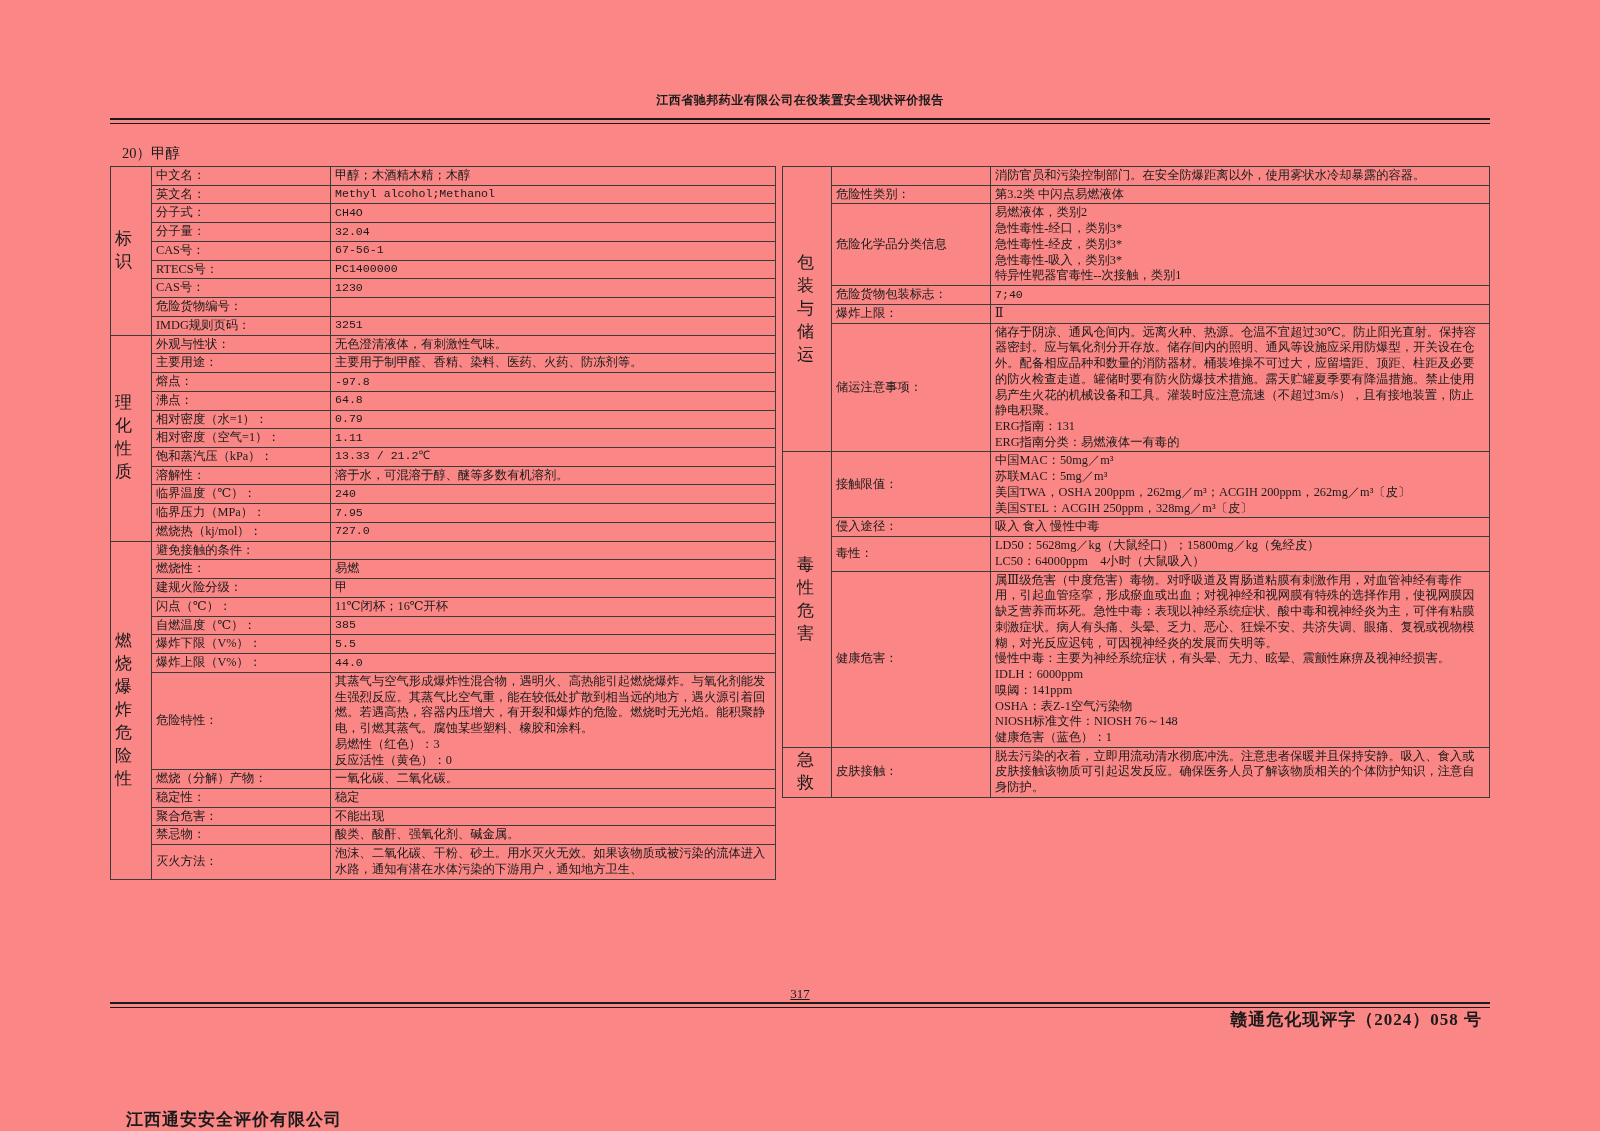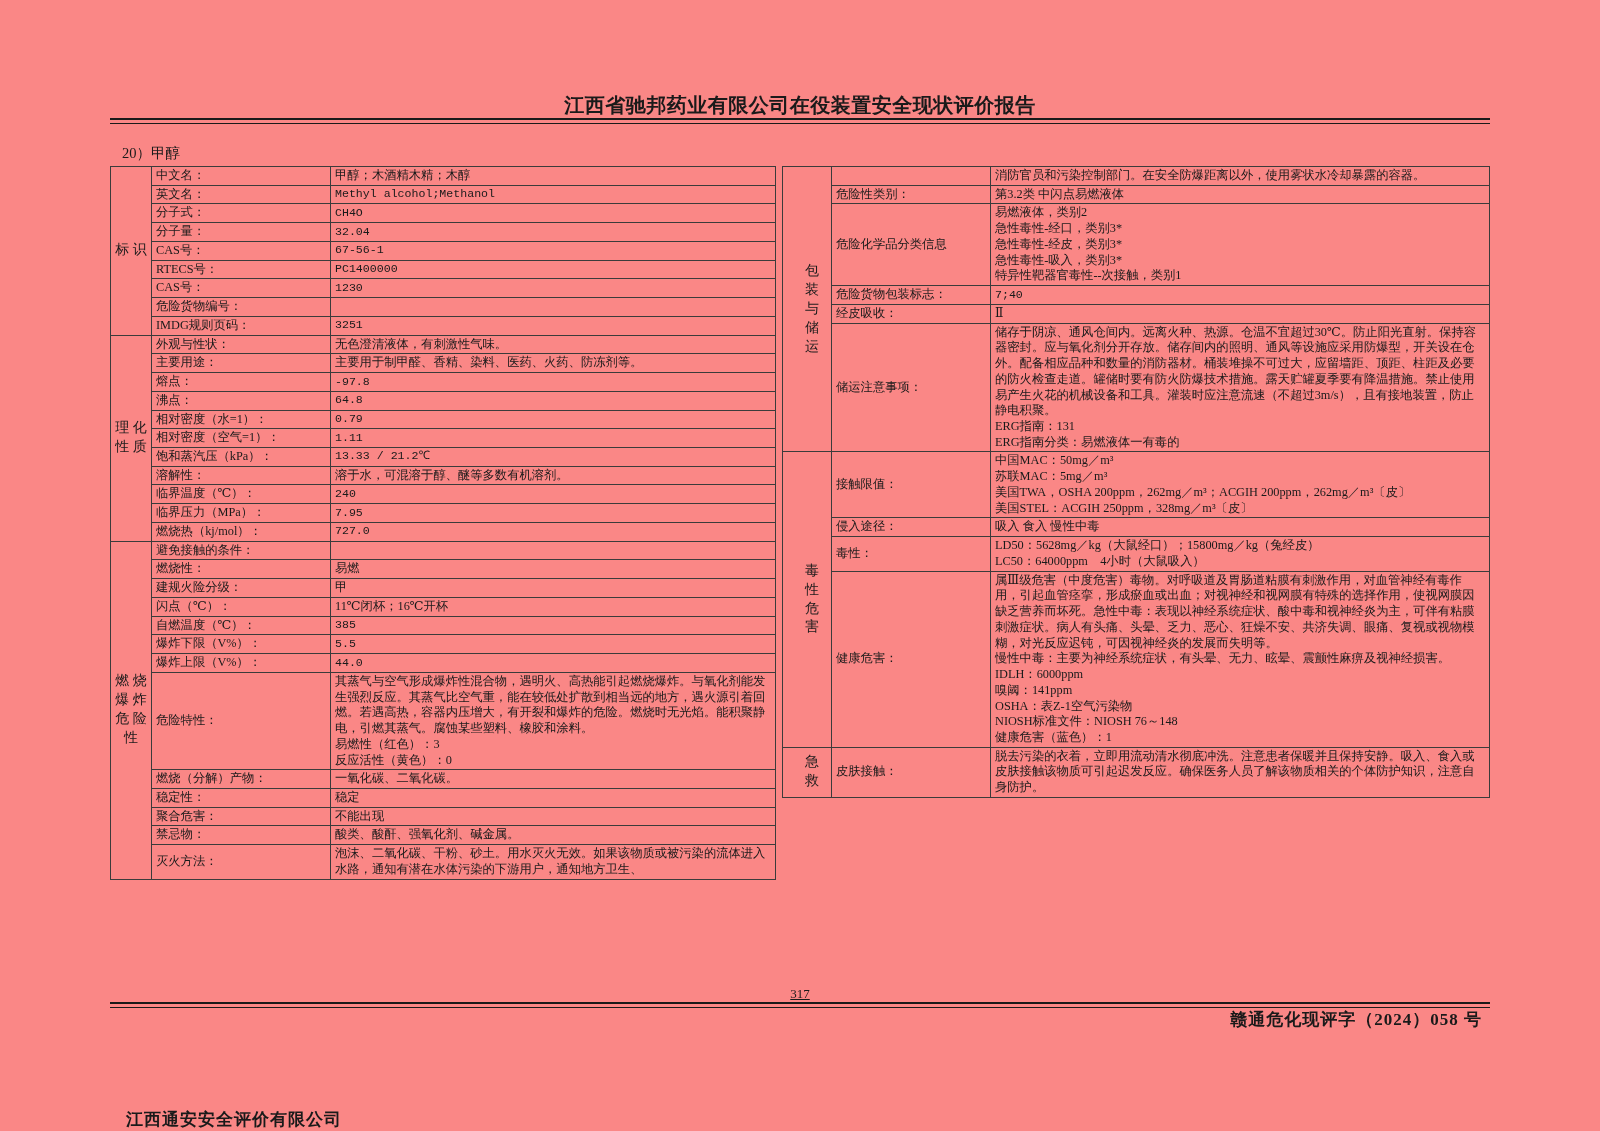--- a/index.html
+++ b/index.html
@@ -21,21 +21,21 @@
     box-sizing: border-box;
     padding: 0;
   }
   
   .header {
     position: absolute;
     top: 92px;
     left: 110px;
     width: 1380px;
     text-align: center;
-    font-size: 20px;
+    font-size: 12px;
     font-weight: bold;
     letter-spacing: 0.5px;
   }
   .header-rule {
     position: absolute;
     top: 118px;
     left: 110px;
     width: 1380px;
     border-top: 2px solid #1a1a1a;
     border-bottom: 1px solid #1a1a1a;
@@ -63,23 +63,22 @@
     font-size: 12.3px;
     line-height: 1.28;
   }
   table.t td {
     border: 1px solid #3b3b3b;
     padding: 1px 4px;
     vertical-align: middle;
     word-break: break-all;
   }
   td.vg {
-    text-align: center;
     width: 32px;
-    font-size: 14px;
+    font-size: 17px;
     letter-spacing: 0;
   }
   td.vg span {
     display: block;
     line-height: 1.35;
   }
   td.lbl {
     width: 170px;
     padding-left: 6px;
     margin-left: 28px;
@@ -317,21 +316,21 @@
 急性毒性-经口，类别3*
 急性毒性-经皮，类别3*
 急性毒性-吸入，类别3*
 特异性靶器官毒性--次接触，类别1</td>
       </tr>
       <tr>
         <td class="lbl">危险货物包装标志：</td>
         <td class="val mono">7;40</td>
       </tr>
       <tr>
-        <td class="lbl">经皮吸收：</td>
+        <td class="lbl">爆炸上限：</td>
         <td class="val">Ⅱ</td>
       </tr>
       <tr>
         <td class="lbl">储运注意事项：</td>
         <td class="val top nowrapline">储存于阴凉、通风仓间内。远离火种、热源。仓温不宜超过30℃。防止阳光直射。保持容器密封。应与氧化剂分开存放。储存间内的照明、通风等设施应采用防爆型，开关设在仓外。配备相应品种和数量的消防器材。桶装堆操不可过大，应留墙距、顶距、柱距及必要的防火检查走道。罐储时要有防火防爆技术措施。露天贮罐夏季要有降温措施。禁止使用易产生火花的机械设备和工具。灌装时应注意流速（不超过3m/s），且有接地装置，防止静电积聚。
 ERG指南：131
 ERG指南分类：易燃液体一有毒的</td>
       </tr>
 
       <tr>

